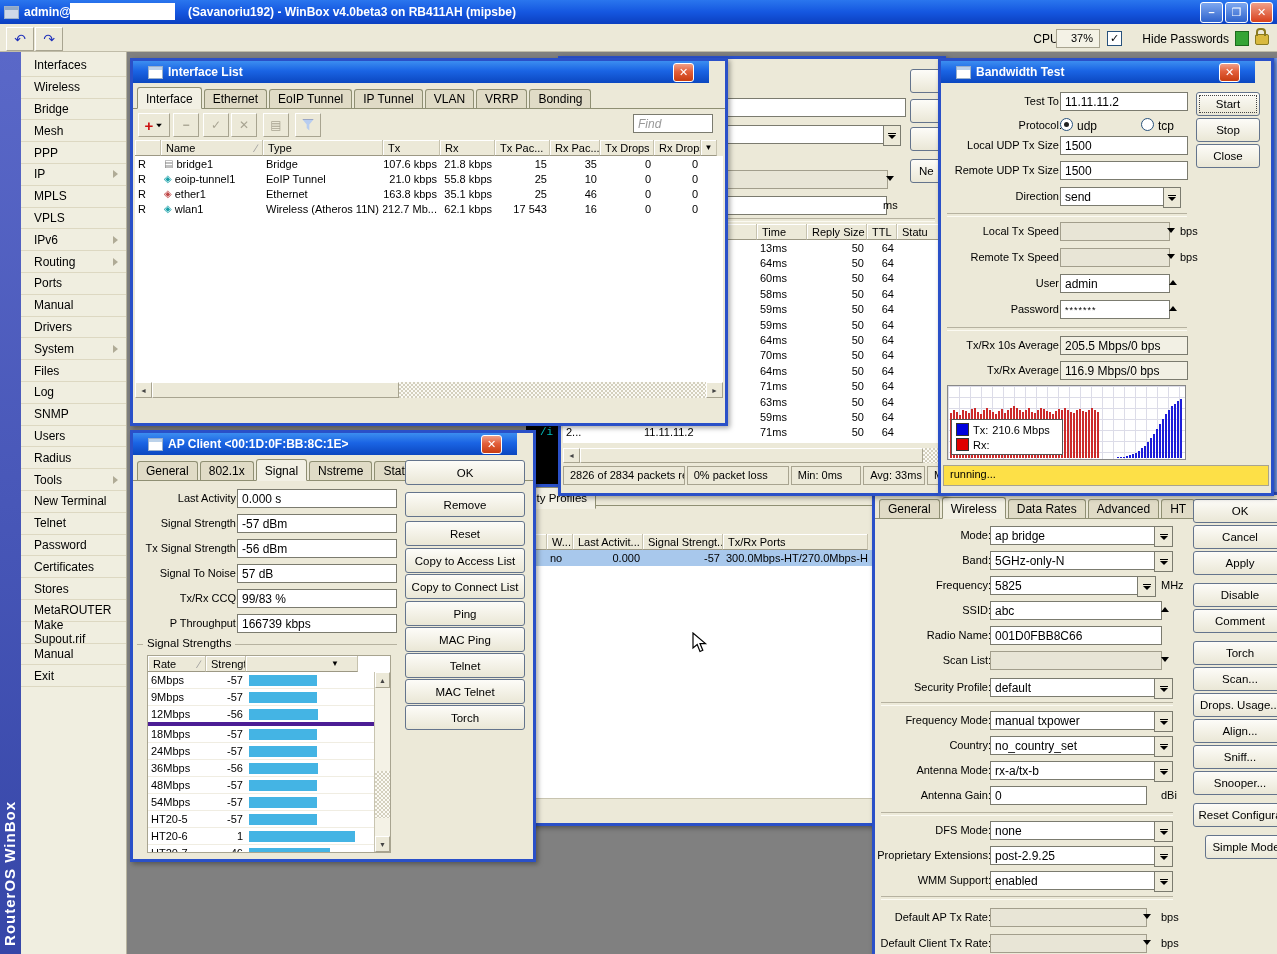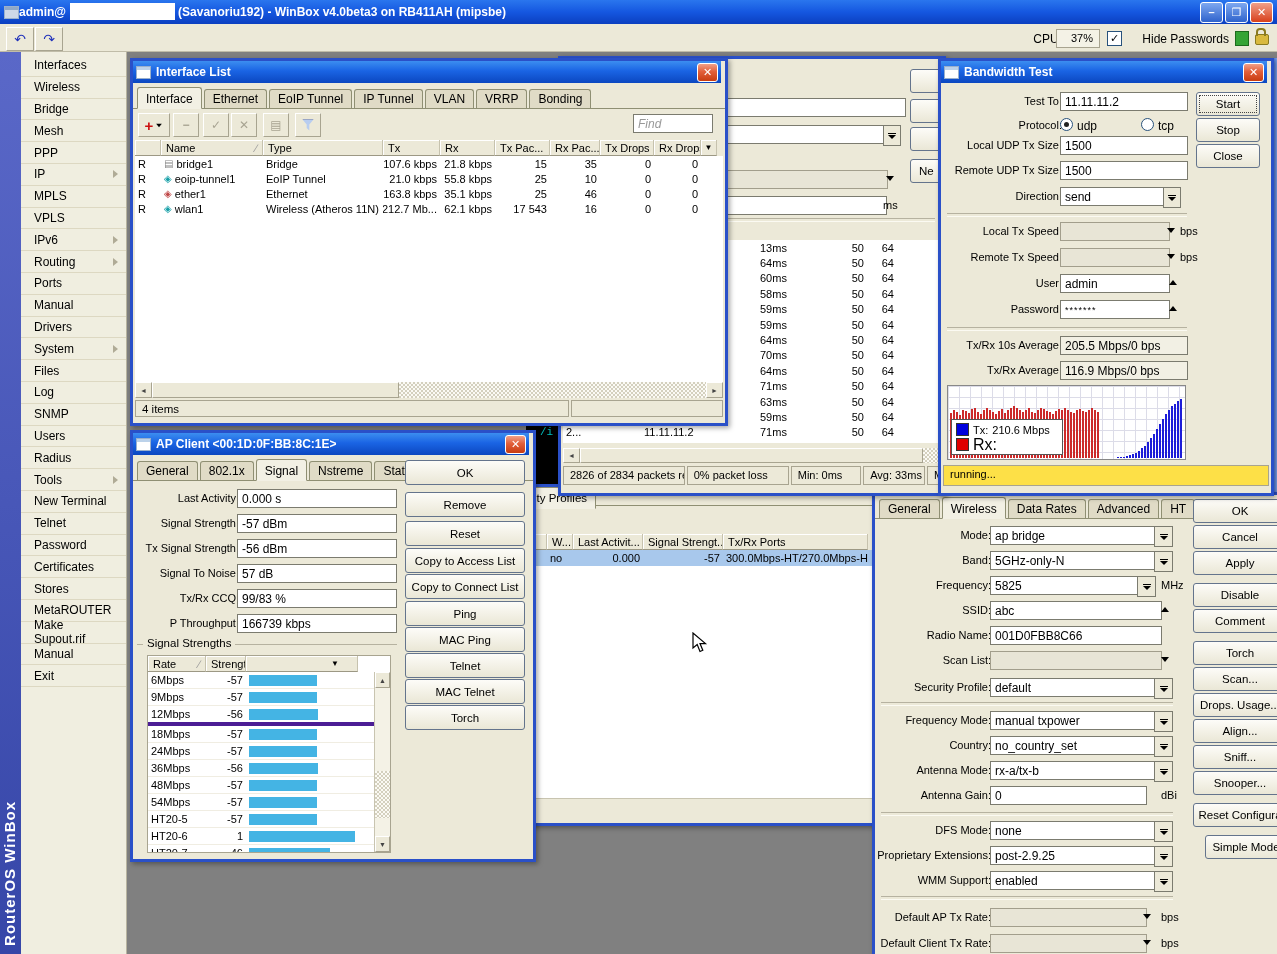--- a/index.html
+++ b/index.html
@@ -1,21 +1,21 @@
 <!DOCTYPE html>
 <html><head>
 <meta charset="utf-8">
 <style>
   html,body{margin:0;padding:0}
   #screen{position:relative;width:1277px;height:954px;overflow:hidden;background:#808080;
           font-family:"Liberation Sans","DejaVu Sans",sans-serif;font-size:12px;color:#000;cursor:default}
   .abs{position:absolute}
   
   .win{position:absolute;background:#ece9d8;border:3px solid #2a50c8;box-shadow:2px 2px 5px rgba(0,0,0,.35)}
-  .tbar{position:absolute;left:0;right:4px;top:0;height:22px;display:flex;align-items:center;gap:5px;padding:0 3px;
+  .tbar{position:absolute;left:0;right:16px;top:0;height:22px;display:flex;align-items:center;gap:5px;padding:0 15px;
         background:linear-gradient(180deg,#3c8ef0 0%,#1a64e4 45%,#0b47c0 100%);color:#fff;font-weight:bold;font-size:12px;white-space:nowrap;overflow:hidden}
   .win-ico{width:13px;height:11px;background:#fff;border:1px solid #9ab0cc;box-shadow:inset 0 3px 0 #bcd2ea;flex:none}
   .xbtn{margin-left:auto;width:19px;height:17px;border:1px solid #fff;border-radius:3px;flex:none;
         background:linear-gradient(180deg,#f0a088,#e25f3a 45%,#c83c10);color:#fff;font-size:11px;font-weight:bold;
         display:flex;align-items:center;justify-content:center}
   
   .tabstrip{position:absolute;display:flex;align-items:flex-end;gap:2px;padding-left:4px;border-bottom:1px solid #8f8f73}
   .tab{background:#e0dbc6;border:1px solid #8f8f73;border-bottom:none;border-radius:3px 3px 0 0;
        padding:2px 8px;font-size:12px;white-space:nowrap}
   .tab.active{background:#f2f0e4;padding-top:4px;margin-bottom:-1px;border-bottom:1px solid #f2f0e4;z-index:2}
@@ -64,21 +64,21 @@
   .capbtn{width:21px;height:19px;border:1px solid #fff;border-radius:3px;color:#fff;font-size:11px;font-weight:bold;
           background:linear-gradient(180deg,#7ea8f0,#2f63cc);display:flex;align-items:center;justify-content:center;flex:none}
   .legend-sq{width:11px;height:11px;border:1px solid #333;display:inline-block}
   ::placeholder{font-style:italic;color:#999}
 </style>
 </head>
 <body>
 
 <div id="screen">
 
-  <div class="abs" style="left:0;top:0;width:1277px;height:24px;display:flex;align-items:center;padding:0 4px;box-sizing:border-box;
+  <div class="abs" style="left:0;top:0;width:1277px;height:24px;display:flex;align-items:center;gap:5px;padding:0 4px;box-sizing:border-box;
               background:linear-gradient(180deg,#2a76ee 0%,#1557e0 50%,#0b3fc0 100%);color:#fff;font-weight:bold">
     <span class="win-ico" style="background:#cfd8e8;box-shadow:inset 0 3px 0 #8fa8c8"></span>
     <span>admin@</span>
     <span class="abs" style="left:70px;top:3px;width:105px;height:17px;background:#fff"></span>
     <span style="margin-left:112px">(Savanoriu192) - WinBox v4.0beta3 on RB411AH (mipsbe)</span>
     <span style="margin-left:auto;display:flex;gap:2px">
       <span class="capbtn">
           <span>–</span>
         </span>
       <span class="capbtn">
@@ -419,20 +419,36 @@
     <span class="input" style="left:5px;top:137px;width:311px;height:17px"></span>
     <span class="lab" style="left:322px;top:140px">ms</span>
     <span class="btn" style="left:349px;top:10px;width:60px;height:22px"></span>
     <span class="btn" style="left:349px;top:40px;width:60px;height:22px"></span>
     <span class="btn" style="left:349px;top:68px;width:60px;height:22px"></span>
     <span class="btn" style="left:349px;top:100px;width:60px;height:22px;justify-content:flex-start;padding-left:8px">
         <span>Ne</span>
       </span>
     <div class="sep" style="left:2px;width:372px;top:159px"></div>
     <div class="abs" style="left:2px;right:2px;top:181px;height:203px;background:#fff"></div>
+    <div class="abs ping-grid" style="left:2px;right:2px;top:165px;height:16px">
+      <span class="th"></span>
+      <span class="th"></span>
+      <span class="th">
+          <span>Time</span>
+        </span>
+      <span class="th">
+          <span>Reply Size</span>
+        </span>
+      <span class="th">
+          <span>TTL</span>
+        </span>
+      <span class="th">
+          <span>Statu</span>
+        </span>
+    </div>
     <div class="abs" style="left:2px;right:2px;top:181px">
       <div class="ping-grid trow" style="height:15.4px">
           <span class="td">
             <span>2...</span>
           </span>
           <span class="td">
             <span>11.11.11.2</span>
           </span>
           <span class="td">
             <span>13ms</span>
@@ -875,24 +891,20 @@
     </div>
     <div class="abs" style="left:2px;right:2px;top:321px;height:16px;display:flex">
       <span class="sb-btn" style="width:15px">
           <span>◄</span>
         </span>
       <span class="sb-thumb" style="width:245px"></span>
       <span class="chk" style="flex:1"></span>
       <span class="sb-btn" style="width:15px">
           <span>►</span>
         </span>
-    </div>
-    <div class="abs" style="left:2px;right:2px;top:339px;height:17px;display:flex;gap:2px">
-      <span class="sunken" style="width:420px;font-size:11.5px"><span>4 items</span></span>
-      <span class="sunken" style="flex:1"></span>
     </div>
   </div>
 
   <div class="win" style="left:130px;top:430px;width:400px;height:426px;z-index:6">
     <div class="tbar">
       <span class="win-ico"></span>
       <span>AP Client &lt;00:1D:0F:BB:8C:1E&gt;</span>
       <span class="xbtn">
           <span>✕</span>
         </span>
@@ -1256,21 +1268,21 @@
           <div class="bt-bar" style="height: 87%; background: rgb(28, 28, 216);"></div>
         </div>
       <div class="abs" style="left:3px;top:33px;width:112px;height:36px;background:#fff;border:1px solid #555;padding:2px 4px;box-sizing:border-box">
         <div style="display:flex;align-items:center;gap:4px;height:15px">
           <span class="legend-sq" style="background:#0000dd"></span>
           <span style="font-size:11px">Tx:</span>
           <span style="font-size:11px">210.6 Mbps</span>
         </div>
         <div style="display:flex;align-items:center;gap:4px;height:15px">
           <span class="legend-sq" style="background:#e00000"></span>
-          <span style="font-size:16px">Rx:</span>
+          <span style="font-size:11px">Rx:</span>
         </div>
       </div>
     </div>
     <div class="abs sunken" style="left:2px;right:2px;top:404px;height:15px;background:#fde047"><span>running...</span></div>
   </div>
 
   <svg class="abs" style="left:692px;top:632px;z-index:99" width="17" height="22" viewBox="0 0 17 22">
     <path d="M1,1 L1,16 L5.2,12.6 L8,19.5 L10.8,18.3 L8,11.6 L13.5,11.6 Z" fill="#fff" stroke="#000" stroke-width="1.2"></path>
   </svg>
 

